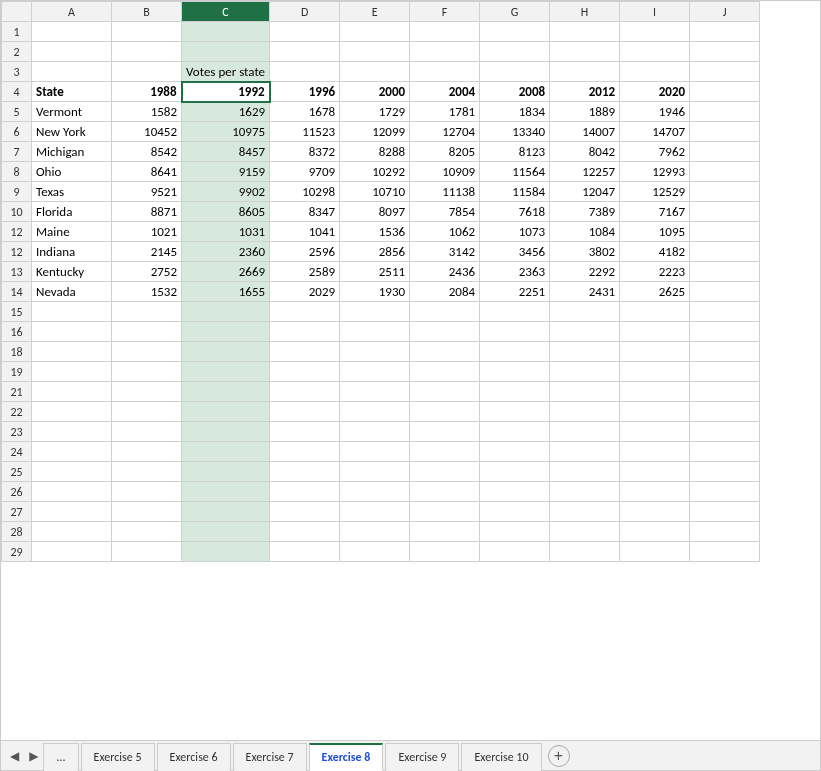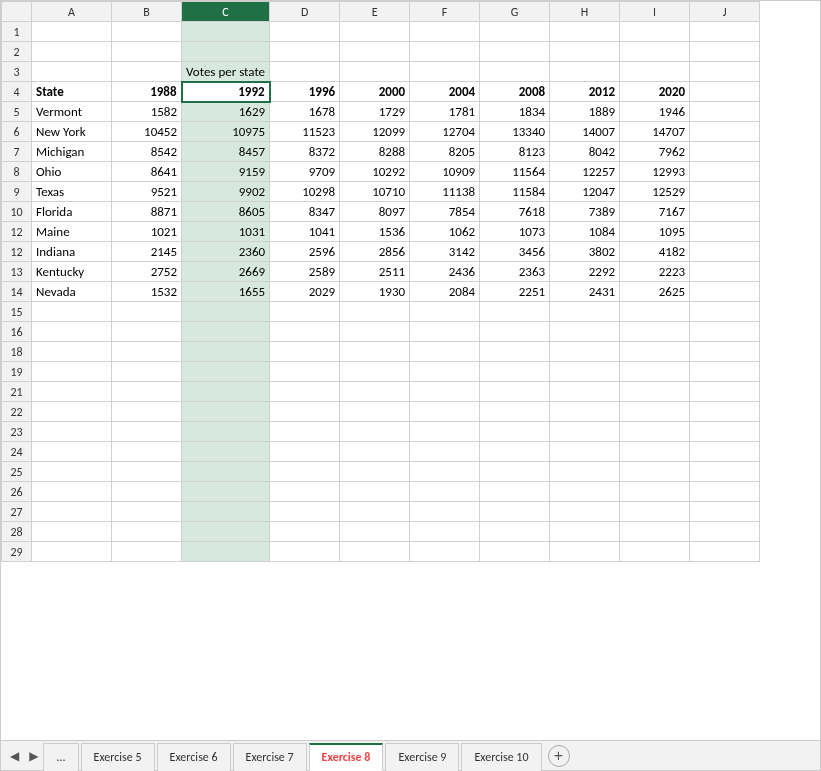--- a/index.html
+++ b/index.html
@@ -110,21 +110,21 @@
       display: flex;
       align-items: center;
       margin-right: 2px;
       position: relative;
       top: 1px;
     }
 
     .sheet-tab.active {
       background: #fff;
       border-top: 2px solid #1f7145;
-      color: #ef4444;
+      color: #1d4ed8;
       font-weight: bold;
       border-bottom: 1px solid #fff;
     }
 
     .add-sheet-btn {
       width: 22px;
       height: 22px;
       border-radius: 50%;
       border: 1px solid #aaa;
       background: #f2f2f2;

